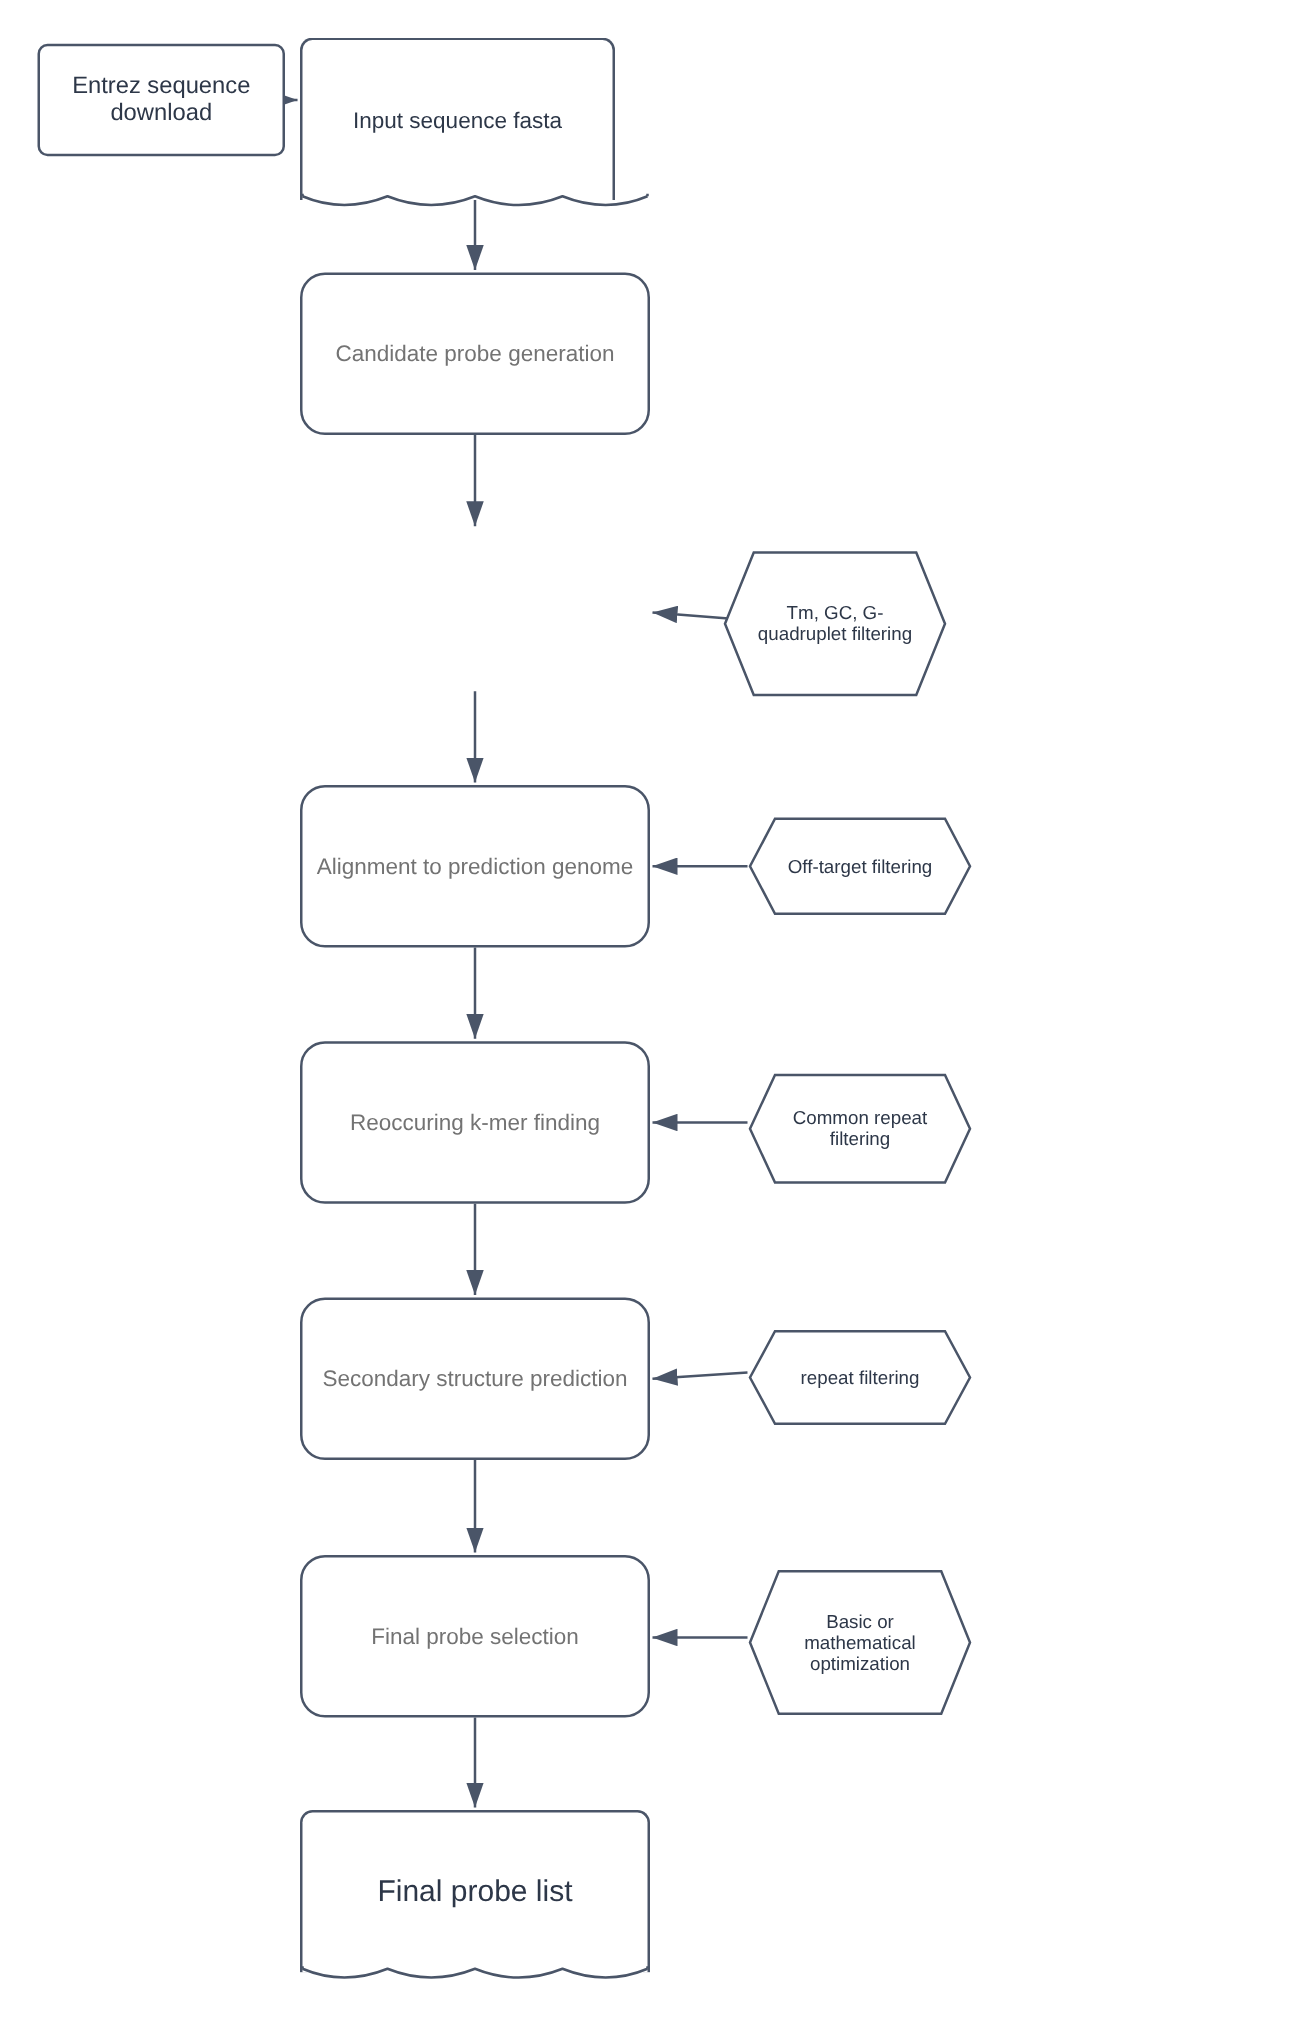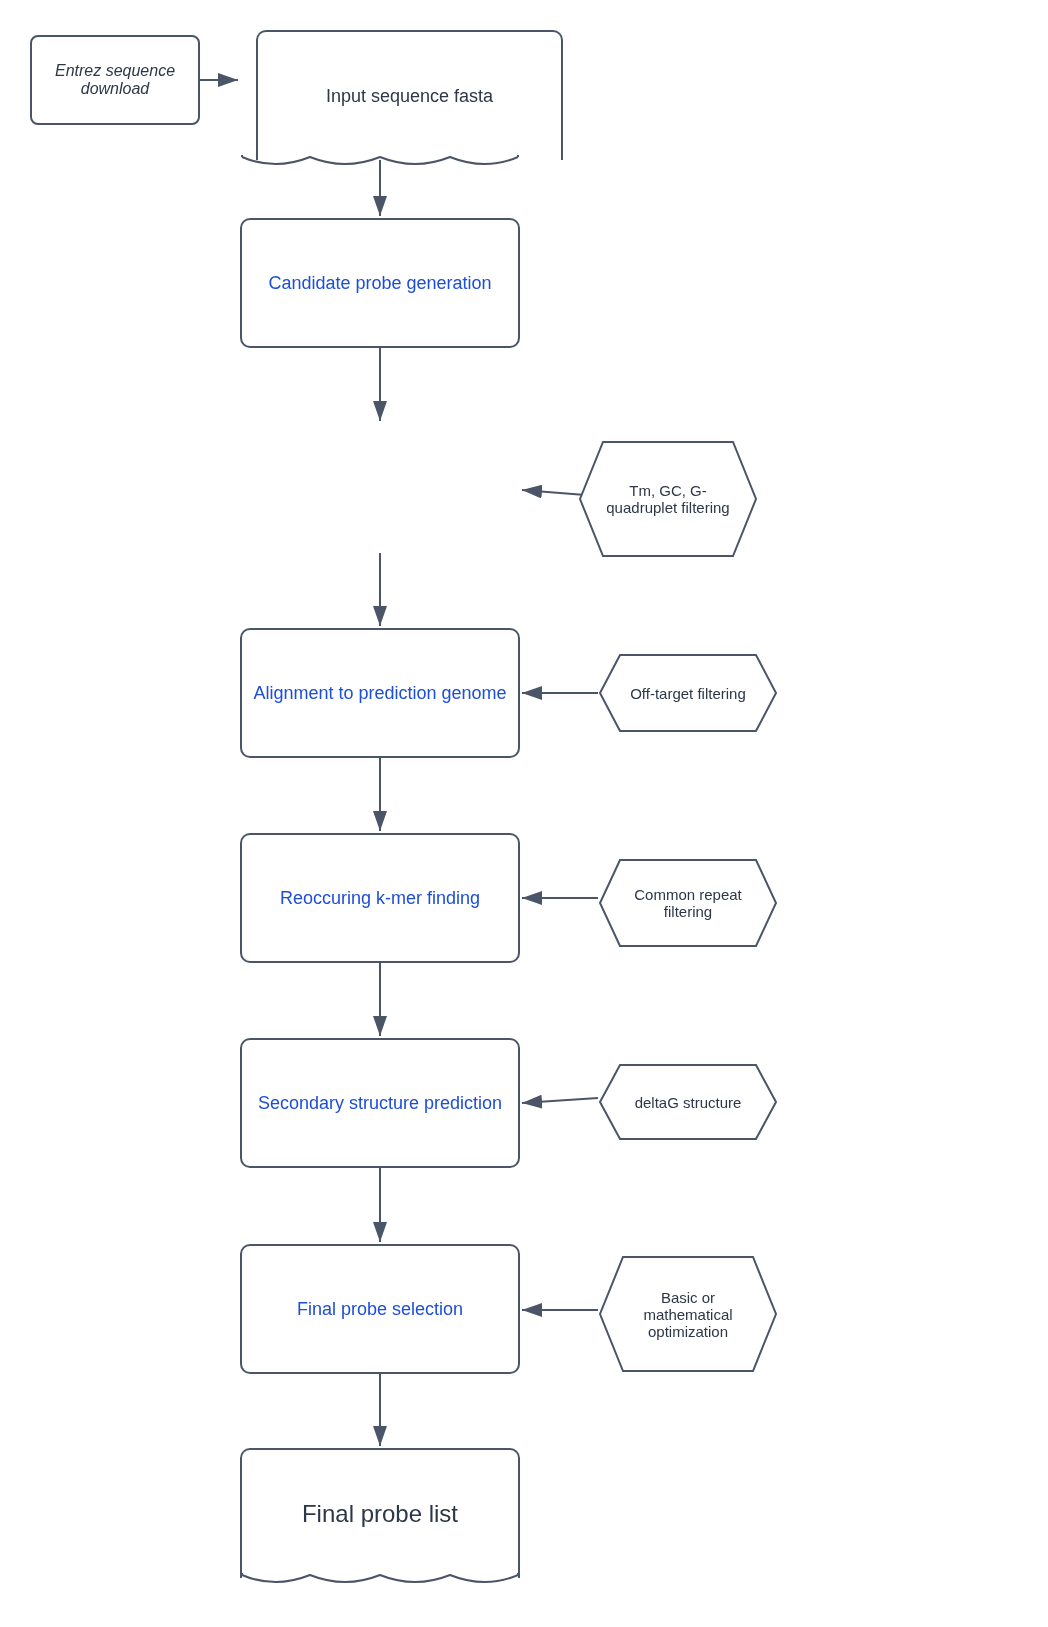--- a/index.html
+++ b/index.html
@@ -14,28 +14,28 @@
 
     .diagram-container {
       width: 1048px;
       min-height: 1627px;
       position: relative;
     }
 
     
     .box-rounded {
       border: 2px solid #4a5568;
-      border-radius: 10px;
+      border-radius: 20px;
       background: #fff;
       display: flex;
       align-items: center;
       justify-content: center;
       text-align: center;
       font-size: 18px;
-      color: #1d4ed8;
+      color: #737373;
       position: absolute;
     }
 
     
     .arrows-svg {
       position: absolute;
       top: 0;
       left: 0;
       width: 100%;
       height: 100%;
@@ -43,28 +43,27 @@
     }
 
     .entrez-box {
       border: 2px solid #4a5568;
       border-radius: 8px;
       background: #fff;
       display: flex;
       align-items: center;
       justify-content: center;
       text-align: center;
-      font-size: 16px;
+      font-size: 19px;
       color: #2d3748;
       position: absolute;
-      width: 170px;
+      width: 198px;
       height: 90px;
       left: 30px;
       top: 35px;
-      font-style: italic;
     }
   </style>
 </head>
 <body>
 
 <div class="diagram-container">
 
   <svg class="arrows-svg" xmlns="http://www.w3.org/2000/svg">
     <defs>
       <marker id="arrowhead" markerWidth="10" markerHeight="7" refX="10" refY="3.5" orient="auto">
@@ -98,27 +97,27 @@
 
     <line x1="598" y1="1310" x2="522" y2="1310" stroke="#4a5568" stroke-width="2" marker-end="url(#arrowhead)"></line>
   </svg>
 
   <div class="entrez-box">
     <span>Entrez sequence download</span>
   </div>
 
   <div style="
     position: absolute;
-    left: 240px; top: 30px; width: 307px; height: 130px;
+    left: 240px; top: 30px; width: 252px; height: 130px;
     border: 2px solid #4a5568;
     border-bottom: none;
     border-radius: 10px 10px 0 0;
     background: #fff;
     display: flex; align-items: center; justify-content: center;
-    font-size: 18px; color: #2d3748; margin-left: 16px;
+    font-size: 18px; color: #2d3748;
   ">
     <span>Input sequence fasta</span>
   </div>
 
   <svg style="position:absolute;left:240px;top:155px;width:280px;height:18px" xmlns="http://www.w3.org/2000/svg" viewBox="0 0 280 18" preserveAspectRatio="none">
     <path d="M2,2 Q35,16 70,2 Q105,16 140,2 Q175,16 210,2 Q245,16 278,2" fill="none" stroke="#4a5568" stroke-width="2"></path>
     <line x1="2" y1="2" x2="2" y2="2" stroke="none"></line>
 
     <line x1="2" y1="2" x2="2" y2="-124" stroke="#4a5568" stroke-width="2"></line>
 
@@ -185,21 +184,21 @@
     <svg width="180" height="80" viewBox="0 0 180 80" style="position:absolute;top:0;left:0;" xmlns="http://www.w3.org/2000/svg">
       <polygon points="22,2 158,2 178,40 158,78 22,78 2,40" fill="#fff" stroke="#4a5568" stroke-width="2"></polygon>
     </svg>
     <span style="position:relative;z-index:1;padding:5px 28px;">Off-target filtering</span>
   </div>
 
   <div style="position:absolute;left:598px;top:1063px;width:180px;height:78px;display:flex;align-items:center;justify-content:center;text-align:center;font-size:15px;color:#2d3748;">
     <svg width="180" height="78" viewBox="0 0 180 78" style="position:absolute;top:0;left:0;" xmlns="http://www.w3.org/2000/svg">
       <polygon points="22,2 158,2 178,39 158,76 22,76 2,39" fill="#fff" stroke="#4a5568" stroke-width="2"></polygon>
     </svg>
-    <span style="position:relative;z-index:1;padding:5px 28px;">deltaG structure</span>
+    <span style="position:relative;z-index:1;padding:5px 28px;">repeat filtering</span>
   </div>
 
   <div style="position:absolute;left:598px;top:1255px;width:180px;height:118px;display:flex;align-items:center;justify-content:center;text-align:center;font-size:15px;color:#2d3748;">
     <svg width="180" height="118" viewBox="0 0 180 118" style="position:absolute;top:0;left:0;" xmlns="http://www.w3.org/2000/svg">
       <polygon points="25,2 155,2 178,59 155,116 25,116 2,59" fill="#fff" stroke="#4a5568" stroke-width="2"></polygon>
     </svg>
     <span style="position:relative;z-index:1;padding:5px 25px;">Basic or
 mathematical
 optimization</span>
   </div>

